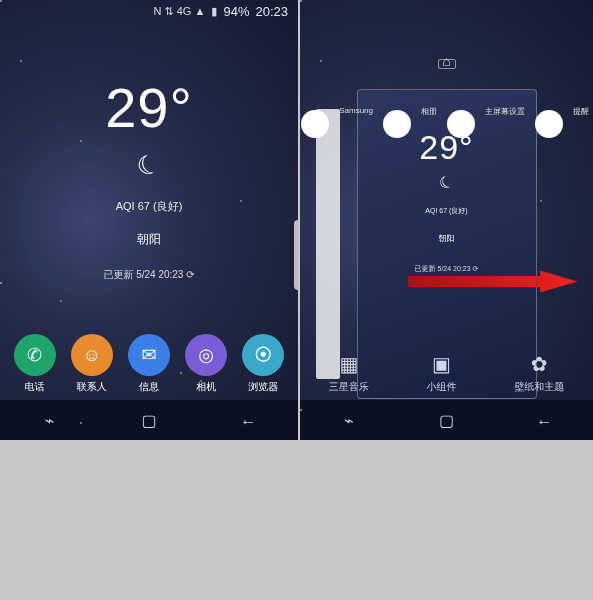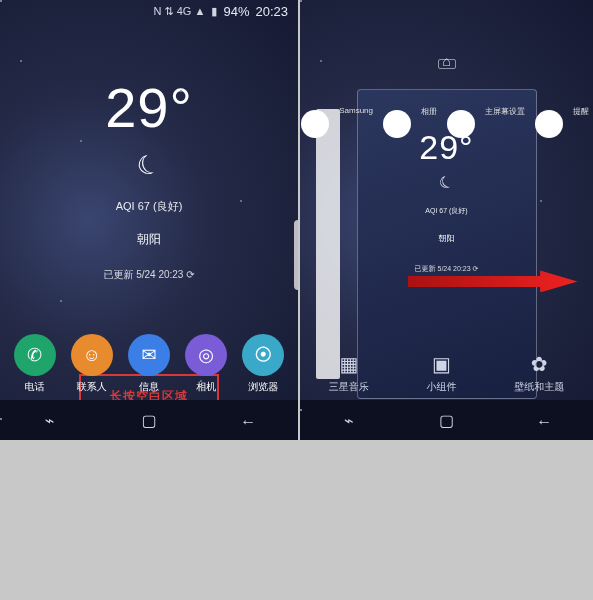--- a/index.html
+++ b/index.html
@@ -108,23 +108,20 @@
     <span>94%</span>
     <span>20:23</span>
   </div>
   <div class="weather">
     <div class="temp"><span>29</span><span>°</span></div>
     <div class="moon">☾</div>
     <div class="aqi">AQI 67 (良好)</div>
     <div class="loc">朝阳</div>
     <div class="upd">已更新 5/24 20:23 ⟳</div>
   </div>
-  <div class="redbox">
-    <span>长按空白区域</span>
-  </div>
   <div class="edge-tab"></div>
   <div class="dock">
     <div class="app">
         <div class="circle c-green">✆</div>
         <span>电话</span>
       </div>
     <div class="app">
         <div class="circle c-orange">☺</div>
         <span>联系人</span>
       </div>

